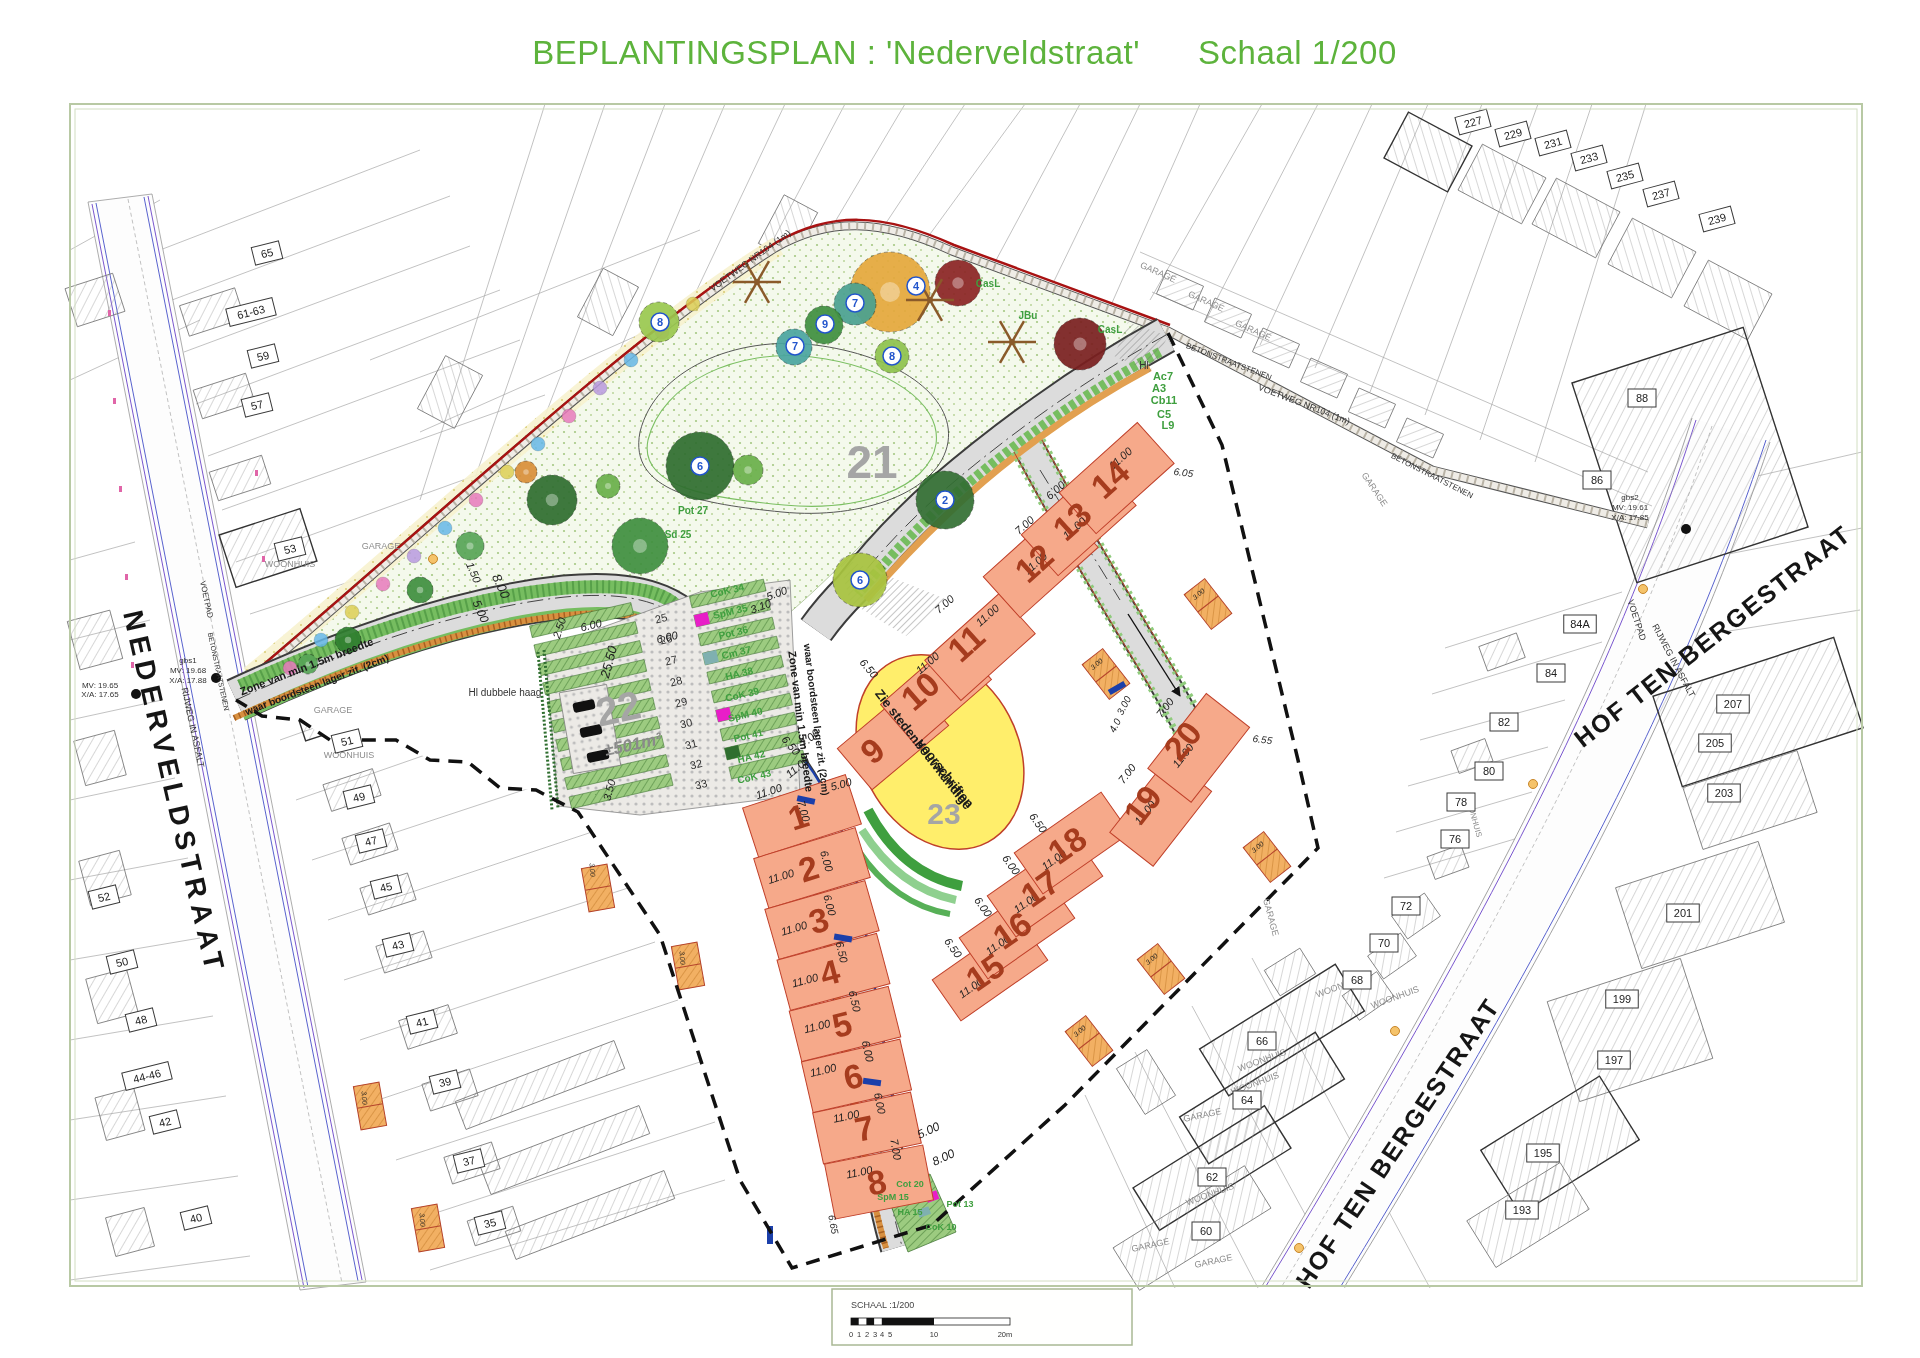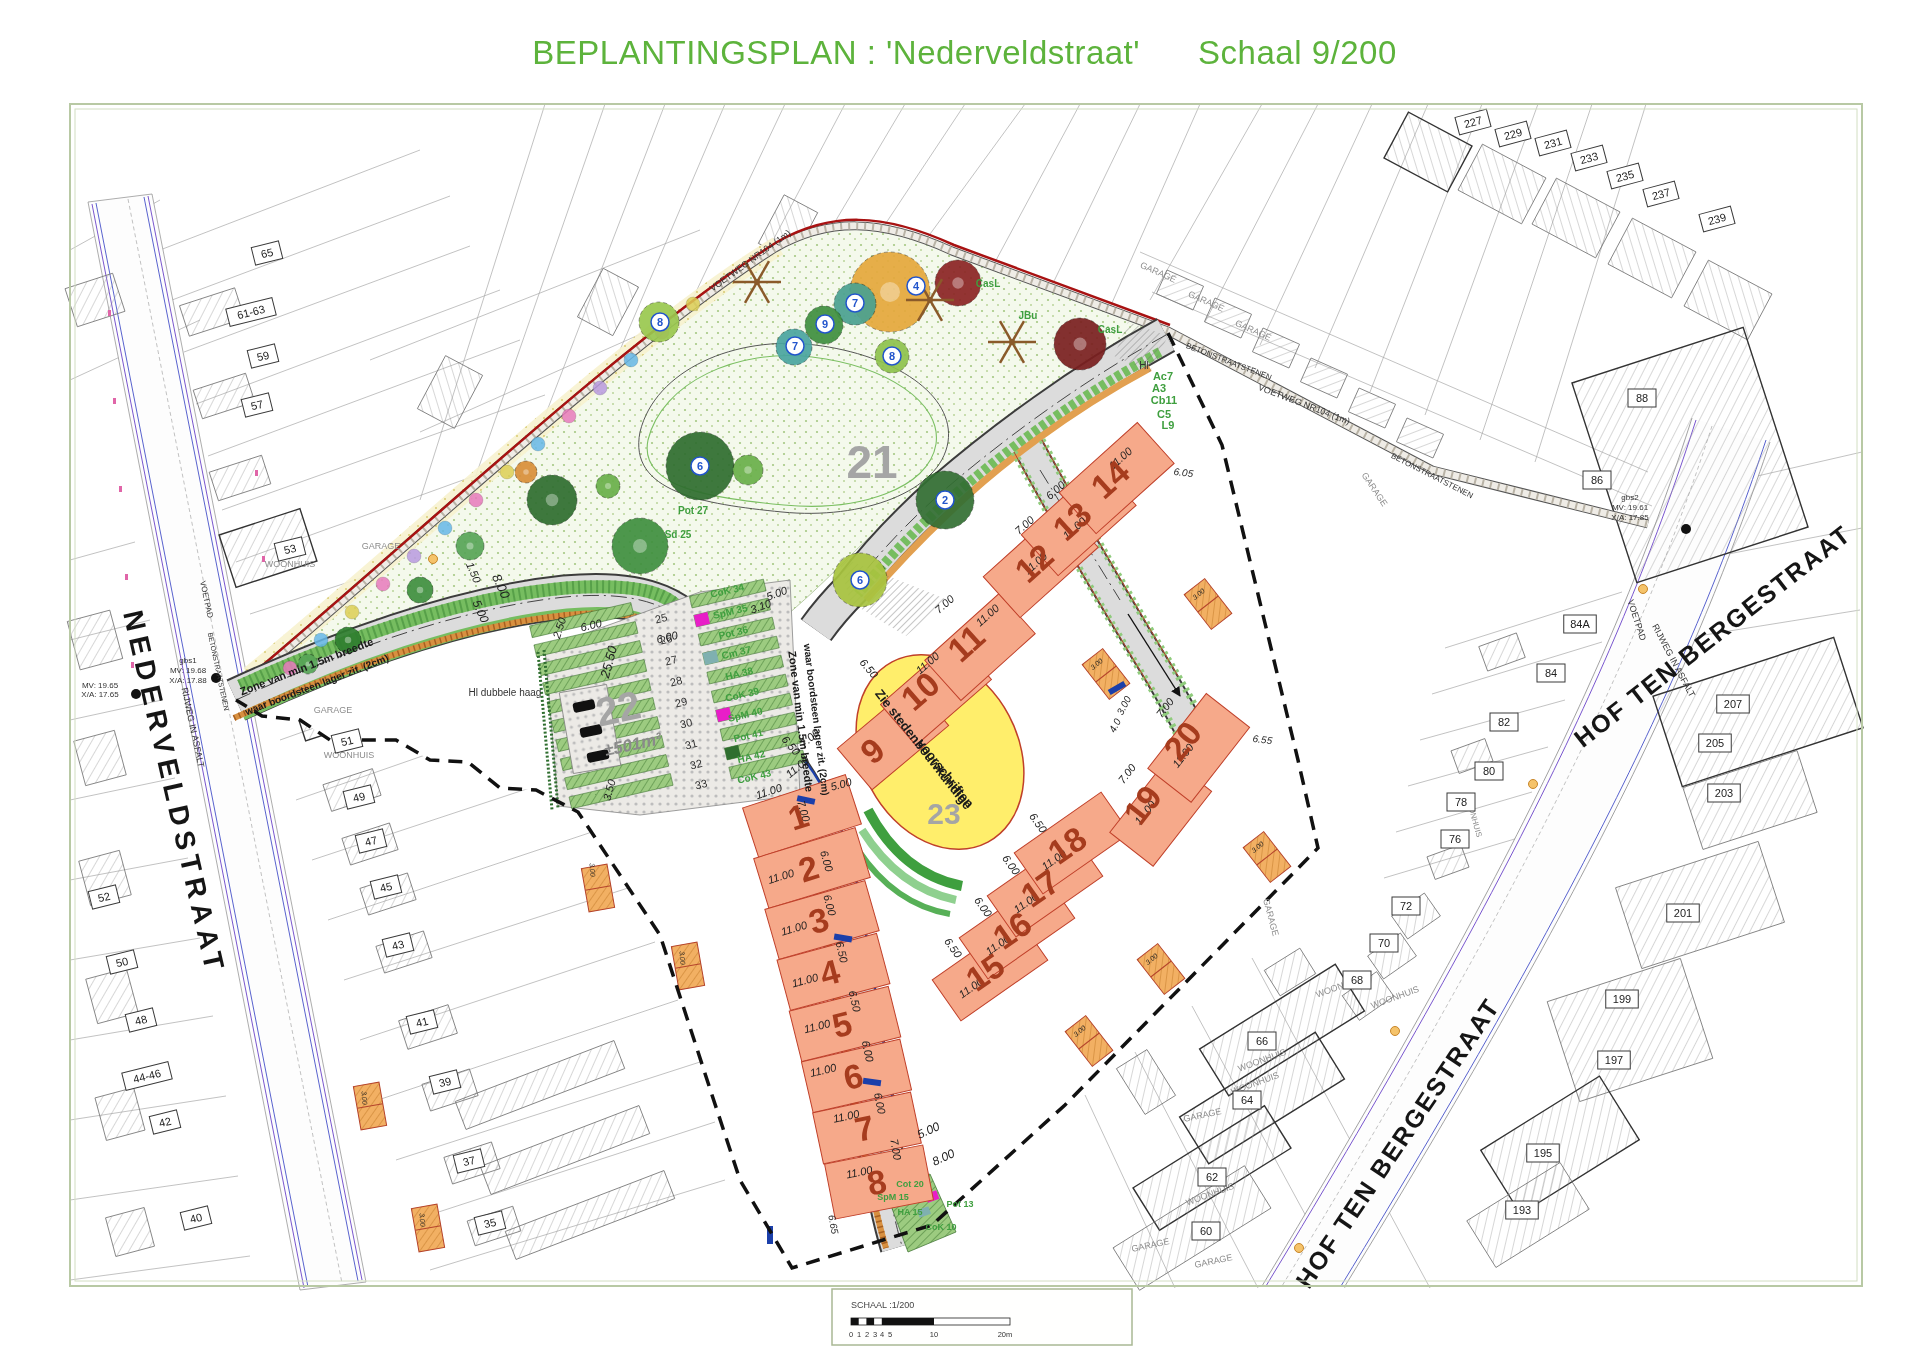--- a/index.html
+++ b/index.html
@@ -23,21 +23,21 @@
   .lot-rect{fill:#f6a98a;stroke:#c0402a;stroke-width:1;}
   .boxlbl{fill:#222;font-size:11px;text-anchor:middle;}
 </style>
 </head>
 <body>
 
 <div id="page">
 
 <div id="title">
   <span>BEPLANTINGSPLAN : 'Nederveldstraat'</span>
-  <span>Schaal 9/200</span>
+  <span>Schaal 1/200</span>
 </div>
 
 <svg width="1920" height="1358" viewBox="0 0 1920 1358">
 <defs>
   <pattern id="h1" width="8" height="8" patternUnits="userSpaceOnUse" patternTransform="rotate(45)">
     <path d="M0 0 L0 8" stroke="#9a9a9a" stroke-width="0.8"></path>
   </pattern>
   <pattern id="h2" width="5" height="5" patternUnits="userSpaceOnUse" patternTransform="rotate(45)">
     <path d="M0 0 L0 5" stroke="#6f6f6f" stroke-width="1"></path>
   </pattern>

